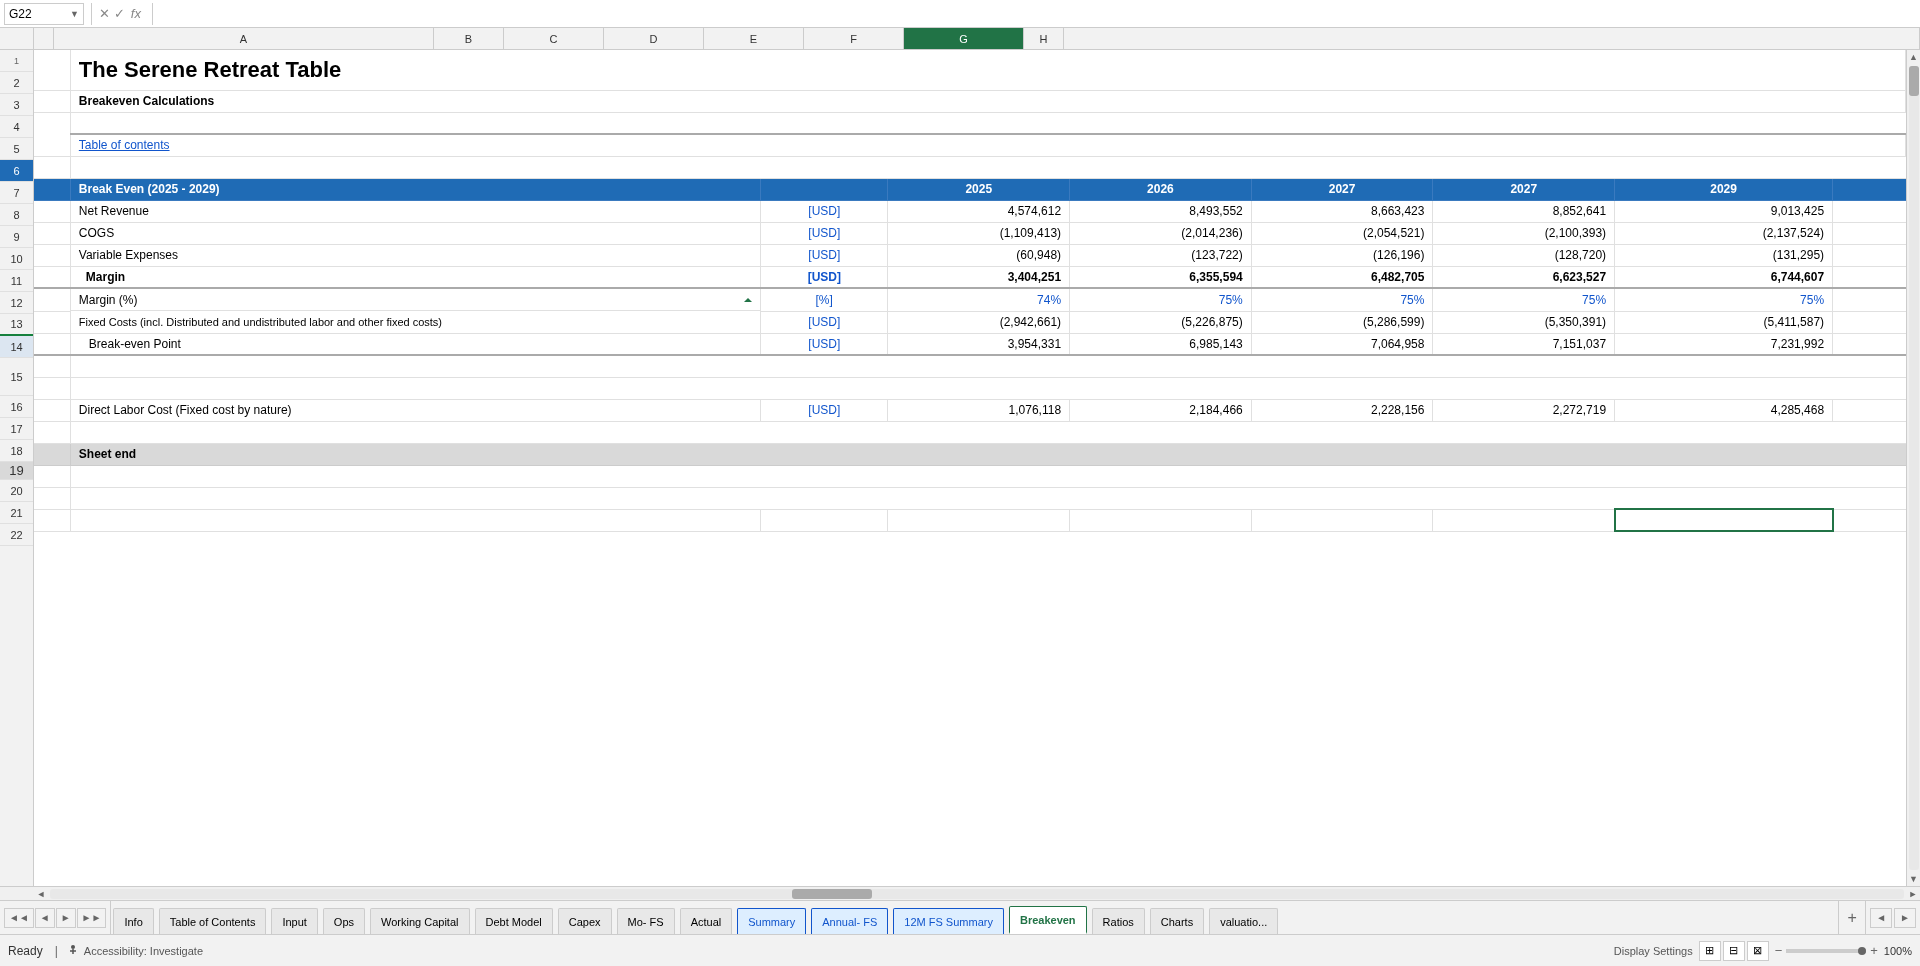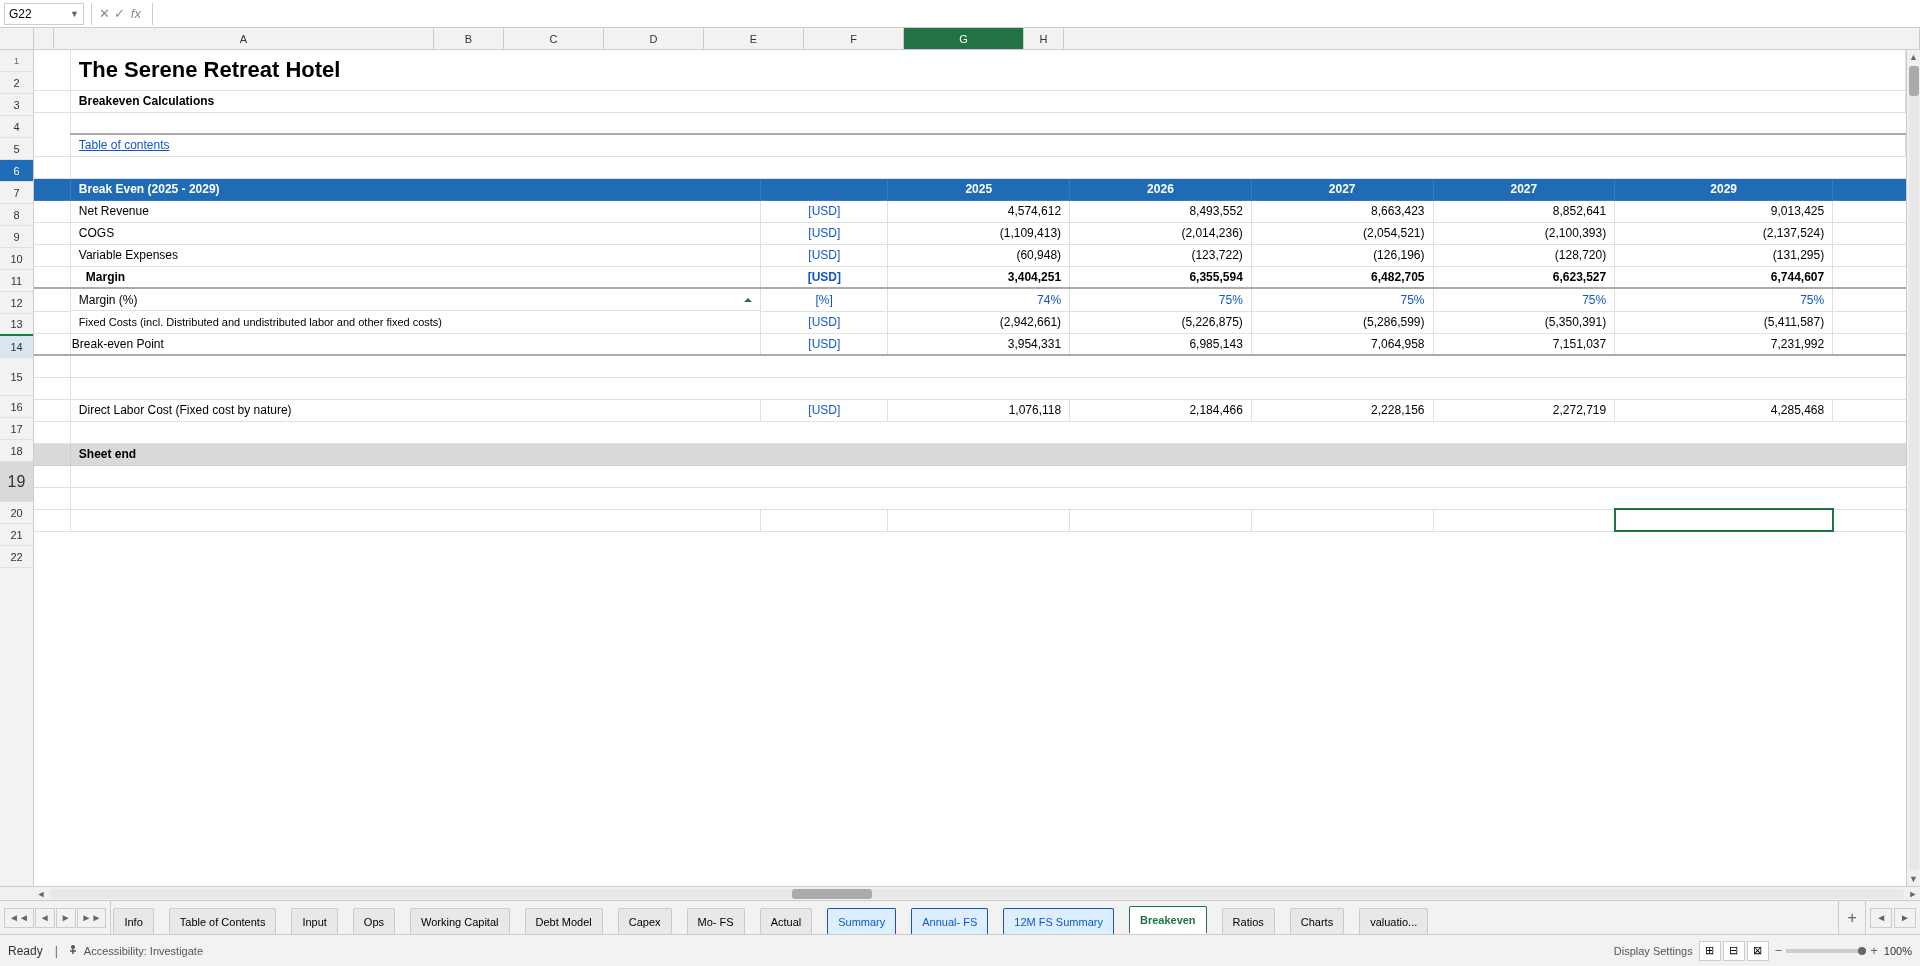--- a/index.html
+++ b/index.html
@@ -248,21 +248,21 @@
       <div style="height:22px;border-bottom:1px solid #e0e0e0;display:flex;align-items:center;justify-content:center;font-size:11px;color:#333;">9</div>
       <div style="height:22px;border-bottom:1px solid #e0e0e0;display:flex;align-items:center;justify-content:center;font-size:11px;color:#333;">10</div>
       <div style="height:22px;border-bottom:1px solid #e0e0e0;display:flex;align-items:center;justify-content:center;font-size:11px;color:#333;">11</div>
       <div style="height:22px;border-bottom:1px solid #e0e0e0;display:flex;align-items:center;justify-content:center;font-size:11px;color:#333;">12</div>
       <div style="height:22px;border-bottom:2px solid #15803d;display:flex;align-items:center;justify-content:center;font-size:11px;color:#333;text-align:center;">13</div>
       <div style="height:22px;border-bottom:1px solid #e0e0e0;display:flex;align-items:center;justify-content:center;font-size:11px;color:#333;background:#dce6f1;">14</div>
       <div style="height:38px;border-bottom:1px solid #e0e0e0;display:flex;align-items:center;justify-content:center;font-size:11px;color:#333;">15</div>
       <div style="height:22px;border-bottom:1px solid #e0e0e0;display:flex;align-items:center;justify-content:center;font-size:11px;color:#333;">16</div>
       <div style="height:22px;border-bottom:1px solid #e0e0e0;display:flex;align-items:center;justify-content:center;font-size:11px;color:#333;">17</div>
       <div style="height:22px;border-bottom:1px solid #e0e0e0;display:flex;align-items:center;justify-content:center;font-size:11px;color:#333;">18</div>
-      <div style="height:40px;border-bottom:1px solid #e0e0e0;display:flex;align-items:center;justify-content:center;font-size:16px;color:#333;background:#d9d9d9;">19</div>
+      <div style="height:18px;border-bottom:1px solid #e0e0e0;display:flex;align-items:center;justify-content:center;font-size:13px;color:#333;background:#d9d9d9;">19</div>
       <div style="height:22px;border-bottom:1px solid #e0e0e0;display:flex;align-items:center;justify-content:center;font-size:11px;color:#333;">20</div>
       <div style="height:22px;border-bottom:1px solid #e0e0e0;display:flex;align-items:center;justify-content:center;font-size:11px;color:#333;">21</div>
       <div style="height:22px;border-bottom:1px solid #e0e0e0;display:flex;align-items:center;justify-content:center;font-size:11px;color:#333;">22</div>
     </div>
 
     <div id="grid-content" style="flex:1;overflow:auto;position:relative;">
       <table style="border-collapse:collapse;width:100%;table-layout:fixed;">
         <colgroup>
           <col style="width:20px;">
           <col style="width:380px;">
@@ -272,21 +272,21 @@
           <col style="width:100px;">
           <col style="width:100px;">
           <col style="width:120px;">
           <col style="width:40px;">
         </colgroup>
 
         <tbody>
             <tr>
           <td style="border-right:1px solid #e0e0e0;border-bottom:1px solid #e0e0e0;height:40px;background:#fff;"></td>
           <td colspan="8" style="border-right:1px solid #e0e0e0;border-bottom:1px solid #e0e0e0;height:40px;background:#fff;padding:4px 8px;font-size:22px;font-weight:bold;color:#000;">
-            <span>The Serene Retreat Hotel</span>
+            <span>The Serene Retreat Table</span>
           </td>
         </tr>
 
         <tr>
           <td style="border-right:1px solid #e0e0e0;border-bottom:1px solid #e0e0e0;height:22px;background:#fff;"></td>
           <td colspan="8" style="border-right:1px solid #e0e0e0;border-bottom:1px solid #e0e0e0;height:22px;background:#fff;padding:0 8px;font-weight:bold;font-size:12px;">
             <span>Breakeven Calculations</span>
           </td>
         </tr>
 
@@ -392,21 +392,21 @@
           <td style="border-right:1px solid #e0e0e0;border-bottom:1px solid #e0e0e0;height:22px;background:#fff;text-align:right;padding-right:8px;">(2,942,661)</td>
           <td style="border-right:1px solid #e0e0e0;border-bottom:1px solid #e0e0e0;height:22px;background:#fff;text-align:right;padding-right:8px;">(5,226,875)</td>
           <td style="border-right:1px solid #e0e0e0;border-bottom:1px solid #e0e0e0;height:22px;background:#fff;text-align:right;padding-right:8px;">(5,286,599)</td>
           <td style="border-right:1px solid #e0e0e0;border-bottom:1px solid #e0e0e0;height:22px;background:#fff;text-align:right;padding-right:8px;">(5,350,391)</td>
           <td style="border-right:1px solid #e0e0e0;border-bottom:1px solid #e0e0e0;height:22px;background:#fff;text-align:right;padding-right:8px;">(5,411,587)</td>
           <td style="border-bottom:1px solid #e0e0e0;height:22px;background:#fff;"></td>
         </tr>
 
         <tr style="background:#fff;">
           <td style="border-right:1px solid #e0e0e0;border-bottom:2px solid #aaa;height:22px;background:#fff;"></td>
-          <td style="border-right:1px solid #e0e0e0;border-bottom:2px solid #aaa;height:22px;background:#fff;padding:0 1px;">Break-even Point</td>
+          <td style="border-right:1px solid #e0e0e0;border-bottom:2px solid #aaa;height:22px;background:#fff;padding:0 18px;">Break-even Point</td>
           <td style="border-right:1px solid #e0e0e0;border-bottom:2px solid #aaa;height:22px;background:#fff;text-align:center;color:#1155CC;">[USD]</td>
           <td style="border-right:1px solid #e0e0e0;border-bottom:2px solid #aaa;height:22px;background:#fff;text-align:right;padding-right:8px;">3,954,331</td>
           <td style="border-right:1px solid #e0e0e0;border-bottom:2px solid #aaa;height:22px;background:#fff;text-align:right;padding-right:8px;">6,985,143</td>
           <td style="border-right:1px solid #e0e0e0;border-bottom:2px solid #aaa;height:22px;background:#fff;text-align:right;padding-right:8px;">7,064,958</td>
           <td style="border-right:1px solid #e0e0e0;border-bottom:2px solid #aaa;height:22px;background:#fff;text-align:right;padding-right:8px;">7,151,037</td>
           <td style="border-right:1px solid #e0e0e0;border-bottom:2px solid #aaa;height:22px;background:#fff;text-align:right;padding-right:8px;">7,231,992</td>
           <td style="border-bottom:2px solid #aaa;height:22px;background:#fff;"></td>
         </tr>
 
 
@@ -490,21 +490,21 @@
 
 <div id="sheet-tabs-bar" style="height:34px;background:#f2f2f2;border-top:1px solid #ccc;display:flex;align-items:stretch;overflow:hidden;">
 
   <div style="display:flex;align-items:center;padding:0 4px;gap:1px;border-right:1px solid #ccc;">
     <button style="background:none;border:1px solid #ccc;cursor:pointer;font-size:10px;color:#666;padding:1px 4px;height:20px;">◄◄</button>
     <button style="background:none;border:1px solid #ccc;cursor:pointer;font-size:10px;color:#666;padding:1px 4px;height:20px;">◄</button>
     <button style="background:none;border:1px solid #ccc;cursor:pointer;font-size:10px;color:#666;padding:1px 4px;height:20px;">►</button>
     <button style="background:none;border:1px solid #ccc;cursor:pointer;font-size:10px;color:#666;padding:1px 4px;height:20px;">►►</button>
   </div>
 
-  <div id="sheet-tabs" style="display:flex;align-items:flex-end;overflow:hidden;flex:1;gap:15px;padding-left:2px;">
+  <div id="sheet-tabs" style="display:flex;align-items:flex-end;overflow:hidden;flex:1;gap:5px;padding-left:2px;">
     <div class="sheet-tab" style="height:26px;padding:0 10px;border:1px solid #ccc;border-bottom:none;background:#e8e8e8;cursor:pointer;font-size:11px;display:flex;align-items:center;white-space:nowrap;border-radius:2px 2px 0 0;">
       <span>Info</span>
     </div>
     <div class="sheet-tab" style="height:26px;padding:0 10px;border:1px solid #ccc;border-bottom:none;background:#e8e8e8;cursor:pointer;font-size:11px;display:flex;align-items:center;white-space:nowrap;border-radius:2px 2px 0 0;">
       <span>Table of Contents</span>
     </div>
     <div class="sheet-tab" style="height:26px;padding:0 10px;border:1px solid #ccc;border-bottom:none;background:#e8e8e8;cursor:pointer;font-size:11px;display:flex;align-items:center;white-space:nowrap;border-radius:2px 2px 0 0;">
       <span>Input</span>
     </div>
     <div class="sheet-tab" style="height:26px;padding:0 10px;border:1px solid #ccc;border-bottom:none;background:#e8e8e8;cursor:pointer;font-size:11px;display:flex;align-items:center;white-space:nowrap;border-radius:2px 2px 0 0;">

